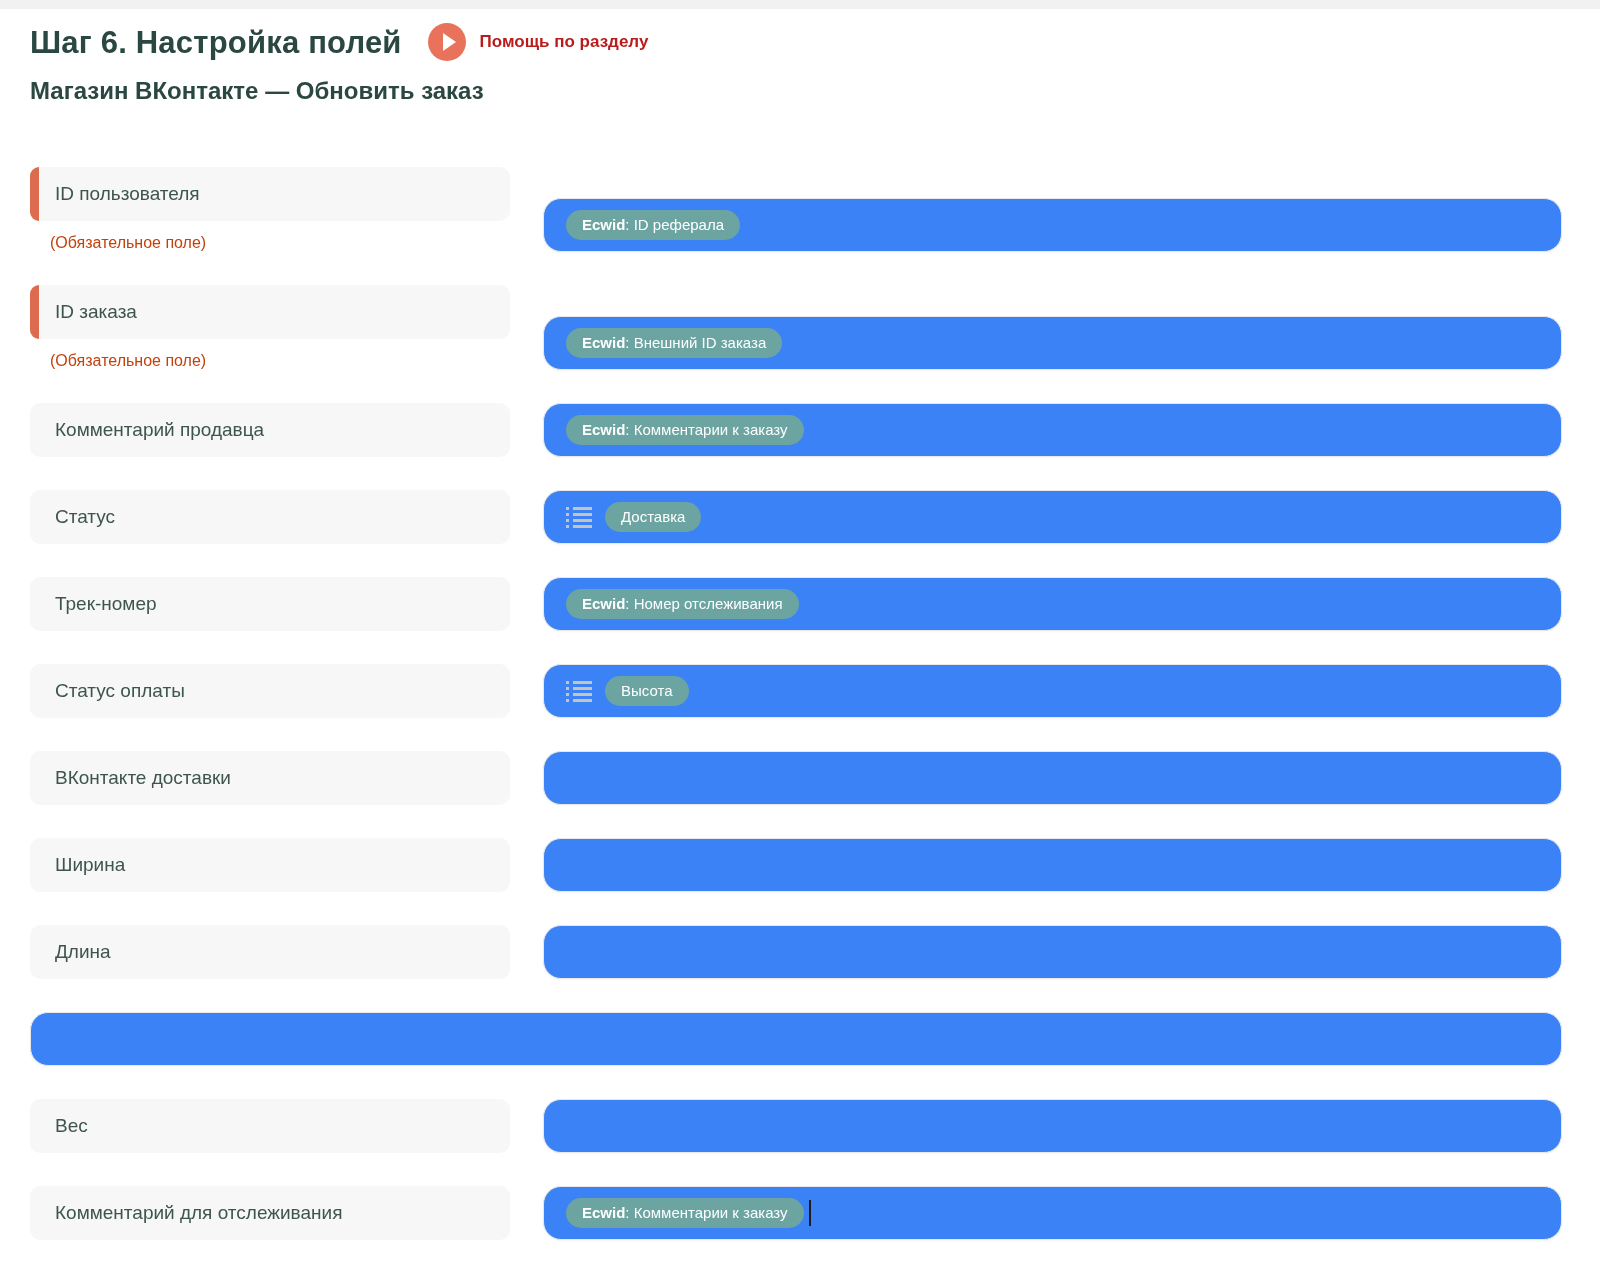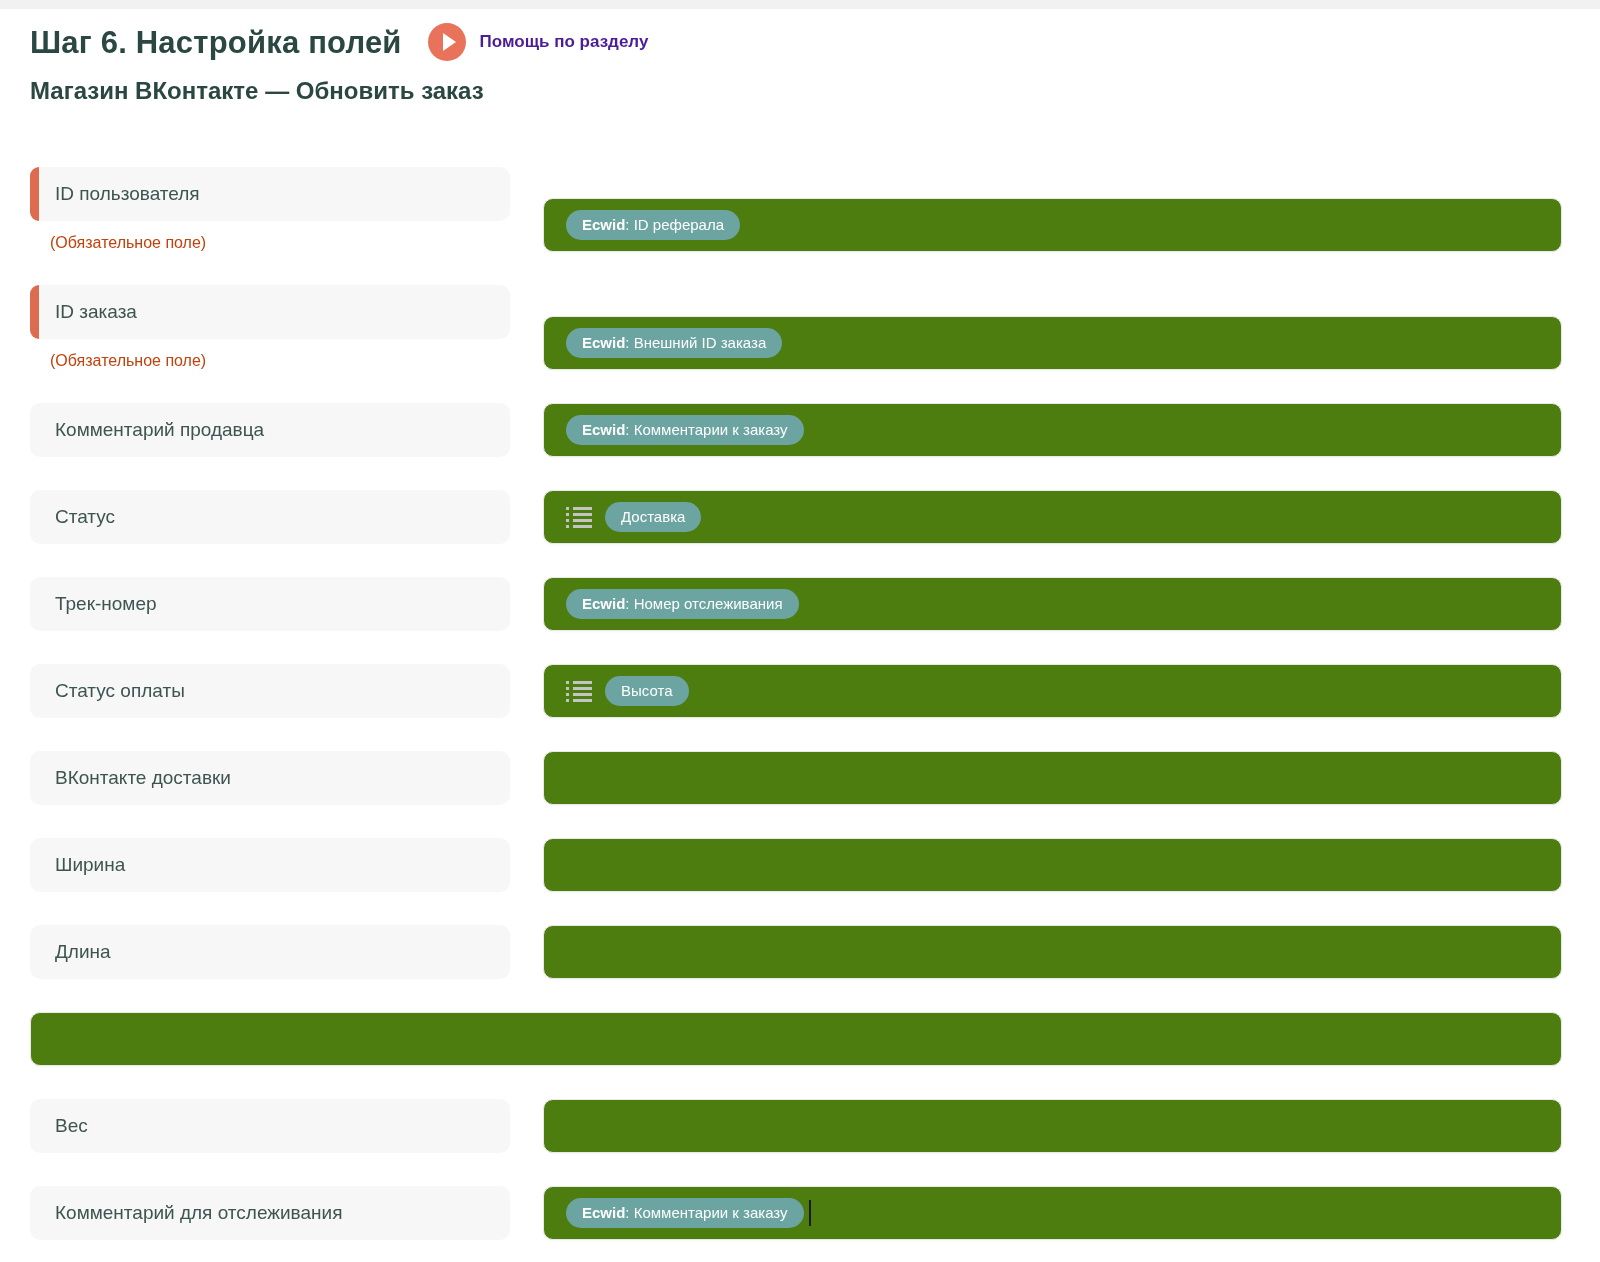--- a/index.html
+++ b/index.html
@@ -9,35 +9,35 @@
   .page { padding:14px 38px 0 30px; }
 
   .header-row { display:flex; align-items:flex-end; gap:26px; }
   .page-title { font-size:31px; font-weight:700; color:#2b4742; letter-spacing:.2px; }
   .help-link { display:flex; align-items:center; gap:14px; cursor:pointer; }
   .play-icon { width:38px; height:38px; border-radius:50%; background:#e8735a;
     position:relative; flex:0 0 auto; }
   .play-icon::before { content:""; position:absolute; left:15px; top:10px;
     border-left:13px solid #ffffff; border-top:9px solid transparent;
     border-bottom:9px solid transparent; }
-  .help-label { color:#4c1d95; font-weight:700; font-size:17px; }
+  .help-label { color:#b91c1c; font-weight:700; font-size:17px; }
   .page-subtitle { font-size:24px; font-weight:700; color:#2b4742; margin-top:16px; }
 
   .fields { margin-top:62px; }
   .row { display:flex; align-items:flex-end; gap:33px; margin-bottom:33px; }
   .left-col { width:480px; flex:0 0 auto; }
   .label-box { position:relative; height:54px; background:#f7f7f7; border-radius:10px;
     display:flex; align-items:center; padding-left:25px; overflow:visible; }
   .req-bar { position:absolute; left:0; top:0; bottom:0; width:9px; background:#dd6b4e;
     border-radius:9px 0 0 9px; }
   .label-text { font-size:19px; color:#3e554f; }
   .note { margin:13px 0 0 20px; font-size:16px; color:#c2410c; }
 
-  .input-box { flex:1 1 auto; height:54px; background:#4d7c0f; border:1px solid #e9e9e9;
-    border-radius:10px; display:flex; align-items:center; padding:0 14px 0 22px;
+  .input-box { flex:1 1 auto; height:54px; background:#3b82f6; border:1px solid #e9e9e9;
+    border-radius:18px; display:flex; align-items:center; padding:0 14px 0 22px;
     box-shadow:0 1px 3px rgba(0,0,0,0.04); cursor:text; }
   .list-icon { width:26px; height:22px; margin-right:13px; flex:0 0 auto;
     background:
       linear-gradient(#c4c4c4,#c4c4c4) 0 1px/3px 3px no-repeat,
       linear-gradient(#c4c4c4,#c4c4c4) 7px 1px/19px 3px no-repeat,
       linear-gradient(#c4c4c4,#c4c4c4) 0 7px/3px 3px no-repeat,
       linear-gradient(#c4c4c4,#c4c4c4) 7px 7px/19px 3px no-repeat,
       linear-gradient(#c4c4c4,#c4c4c4) 0 13px/3px 3px no-repeat,
       linear-gradient(#c4c4c4,#c4c4c4) 7px 13px/19px 3px no-repeat,
       linear-gradient(#c4c4c4,#c4c4c4) 0 19px/3px 3px no-repeat,

